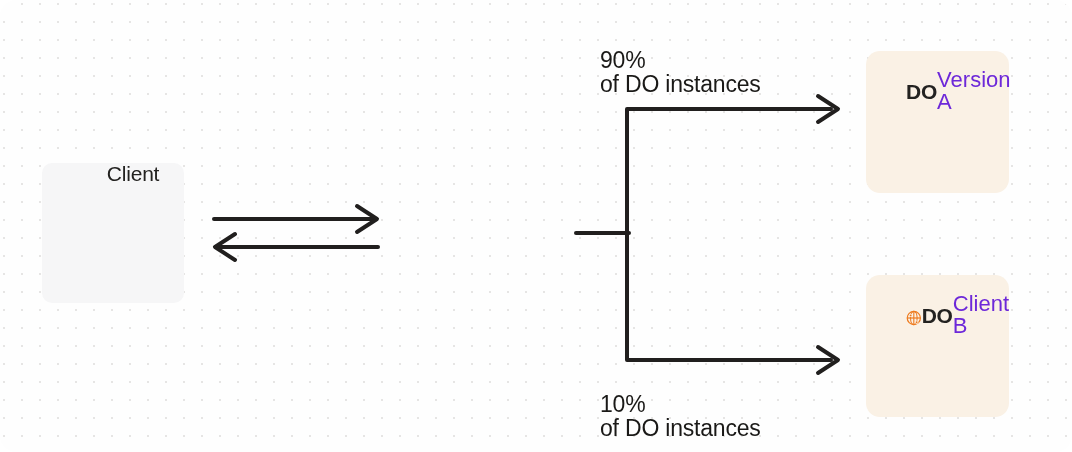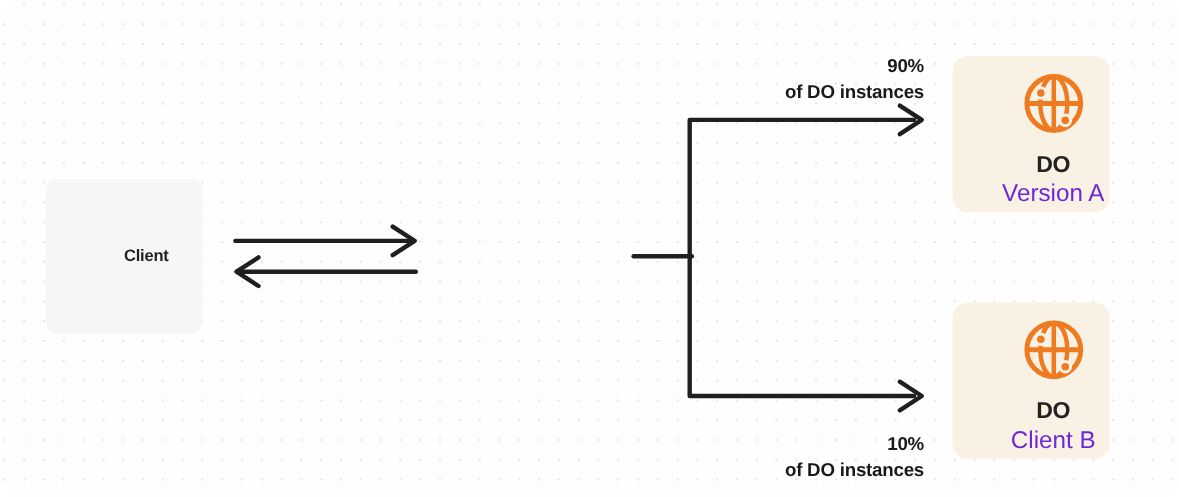--- a/index.html
+++ b/index.html
@@ -22,22 +22,21 @@
   svg.connectors {
     position: absolute;
     inset: 0;
     width: 1072px;
     height: 452px;
     pointer-events: none;
   }
   .node {
     position: absolute;
     display: flex;
-    flex-direction: column;
-    align-items: center;
+    flex-direction: row;
     box-sizing: border-box;
     padding-left: 40px;
   }
   .node-client {
     left: 42px; top: 163px;
     width: 142px; height: 140px;
     background: #f6f6f7;
     border-radius: 10px;
     justify-content: center;
   }
@@ -52,22 +51,22 @@
     left: 866px;
     width: 143px; height: 142px;
     background: #faf1e5;
     border-radius: 14px;
     padding-top: 14px;
   }
   .node-do-a { top: 51px; }
   .node-do-b { top: 275px; }
 
   .node-label {
-    font-size: 15px;
-    font-weight: 700;
+    font-size: 21px;
+    font-weight: 400;
     color: #232220;
     letter-spacing: -0.2px;
     line-height: 22px;
   }
   .node-worker .node-label { margin-top: 21px; }
   .do-title {
     margin-top: 16px;
     font-size: 21px;
     font-weight: 700;
     color: #232220;
@@ -78,23 +77,23 @@
     margin-top: 4px;
     font-size: 22px;
     font-weight: 400;
     color: #6d28d9;
     line-height: 22px;
   }
   .branch-label {
     position: absolute;
     left: 600px;
     width: 240px;
-    text-align: right;
-    font-size: 17px;
-    font-weight: 700;
+    text-align: left;
+    font-size: 23px;
+    font-weight: 400;
     color: #1a1917;
     letter-spacing: -0.2px;
     line-height: 24px;
   }
   .branch-label-top { top: 48px; }
   .branch-label-bottom { top: 372px; margin-top: 20px; }
 
   .worker-icon-svg { display: block; }
   .globe-icon-svg { display: block; }
 </style>

